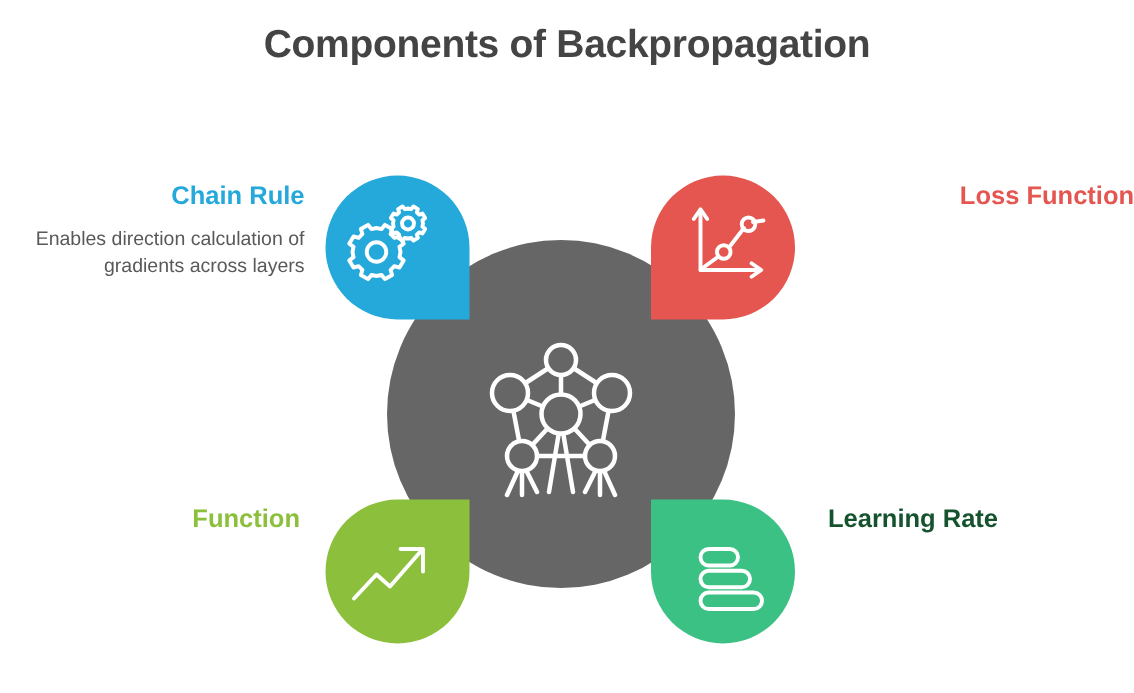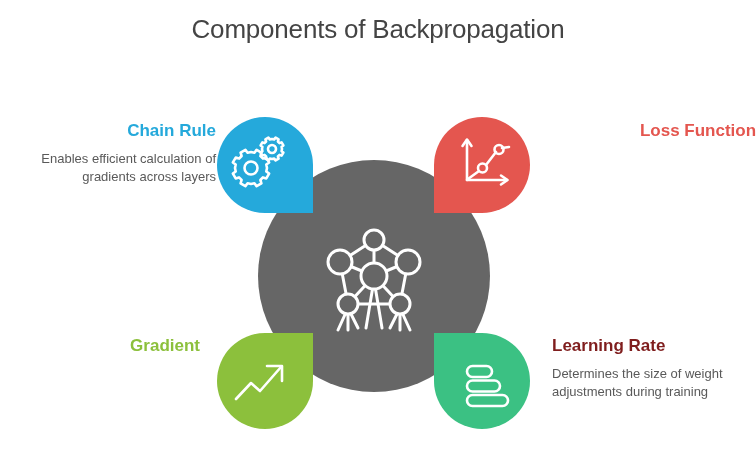--- a/index.html
+++ b/index.html
@@ -16,21 +16,21 @@
   }
 
   
   .page-title {
     position: absolute;
     top: 14px;
     left: 0;
     width: 756px;
     text-align: center;
     font-size: 26px;
-    font-weight: normal;
+    font-weight: bold;
     color: #444444;
     letter-spacing: -0.2px;
   }
 
   
   .center-disc {
     position: absolute;
     left: 258px;
     top: 160px;
     width: 232px;
@@ -104,29 +104,29 @@
     margin: 0 0 9px 0;
     line-height: 1.1;
   }
   .block .desc {
     font-size: 13px;
     color: #595959;
     line-height: 1.42;
     margin: 0;
   }
 
-  .block-tl { left: 16px;   top: 122px; text-align: right; }
+  .block-tl { left: 3px;   top: 122px; text-align: right; }
   .block-tr { left: 552px; top: 122px; text-align: center; margin-left: 46px; }
   .block-bl { left: 0px;   top: 337px; text-align: right; }
   .block-br { left: 552px; top: 337px; text-align: left; }
 
   .c-blue  { color: #25A9DB; }
   .c-red   { color: #E4564F; }
   .c-olive { color: #8CC03C; }
-  .c-mint  { color: #7f1d1d; }
+  .c-mint  { color: #14532d; }
 </style>
 </head>
 <body>
 
 <div class="page-title">Components of Backpropagation</div>
 
 <div class="center-disc"></div>
 
 <div class="center-icon">
   <svg viewBox="0 0 116 116" width="116" height="116" fill="none" stroke="#ffffff" stroke-width="3" stroke-linecap="round" stroke-linejoin="round">
@@ -214,27 +214,26 @@
     <svg viewBox="0 0 62 62" width="62" height="62" fill="none" stroke="#ffffff" stroke-width="2.6">
       <rect x="12" y="12" width="25" height="11" rx="5.5"></rect>
       <rect x="12" y="26.5" width="33" height="11" rx="5.5"></rect>
       <rect x="12" y="41" width="41" height="11" rx="5.5"></rect>
     </svg>
   </div>
 </div>
 
 <div class="block block-tl">
   <p class="heading c-blue">Chain Rule</p>
-  <p class="desc">Enables efficient calculation of gradients across layers</p>
+  <p class="desc">Enables direction calculation of gradients across layers</p>
 </div>
 
 <div class="block block-tr">
   <p class="heading c-red">Loss Function</p>
 </div>
 
 <div class="block block-bl">
-  <p class="heading c-olive">Gradient</p>
+  <p class="heading c-olive">Function</p>
 </div>
 
 <div class="block block-br">
   <p class="heading c-mint">Learning Rate</p>
-  <p class="desc">Determines the size of weight adjustments during training</p>
 </div>
 
 </body></html>

